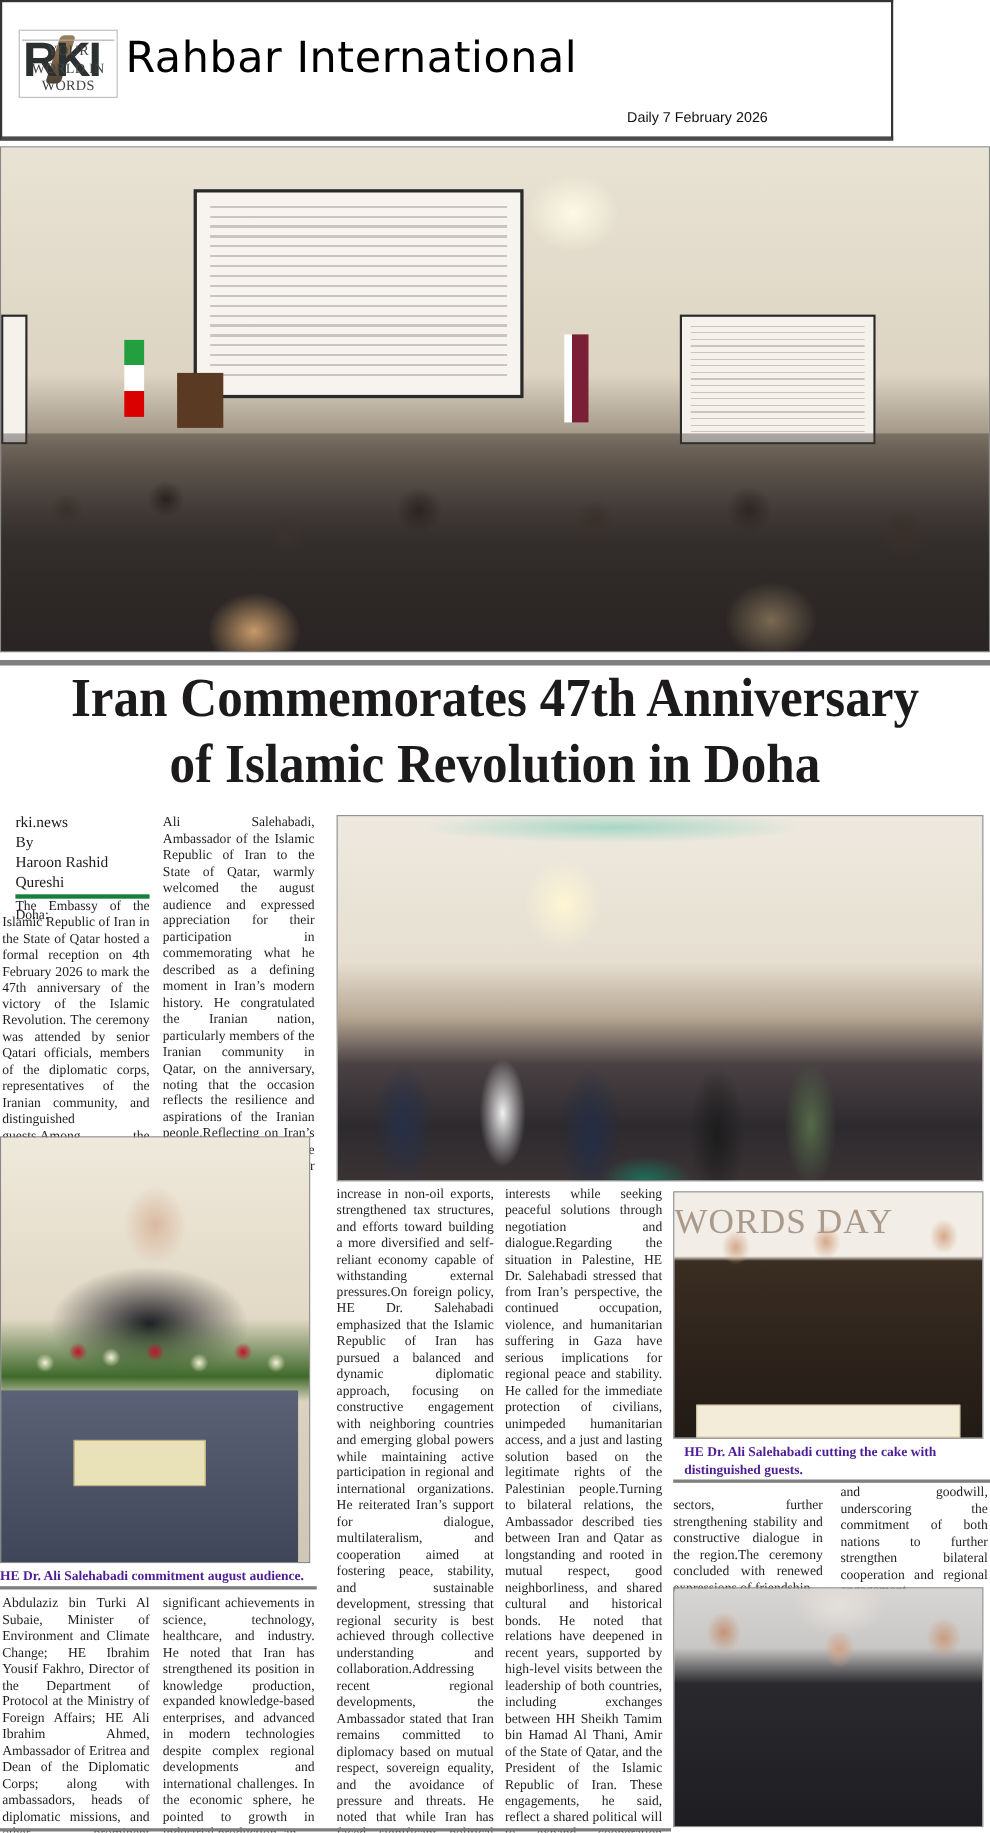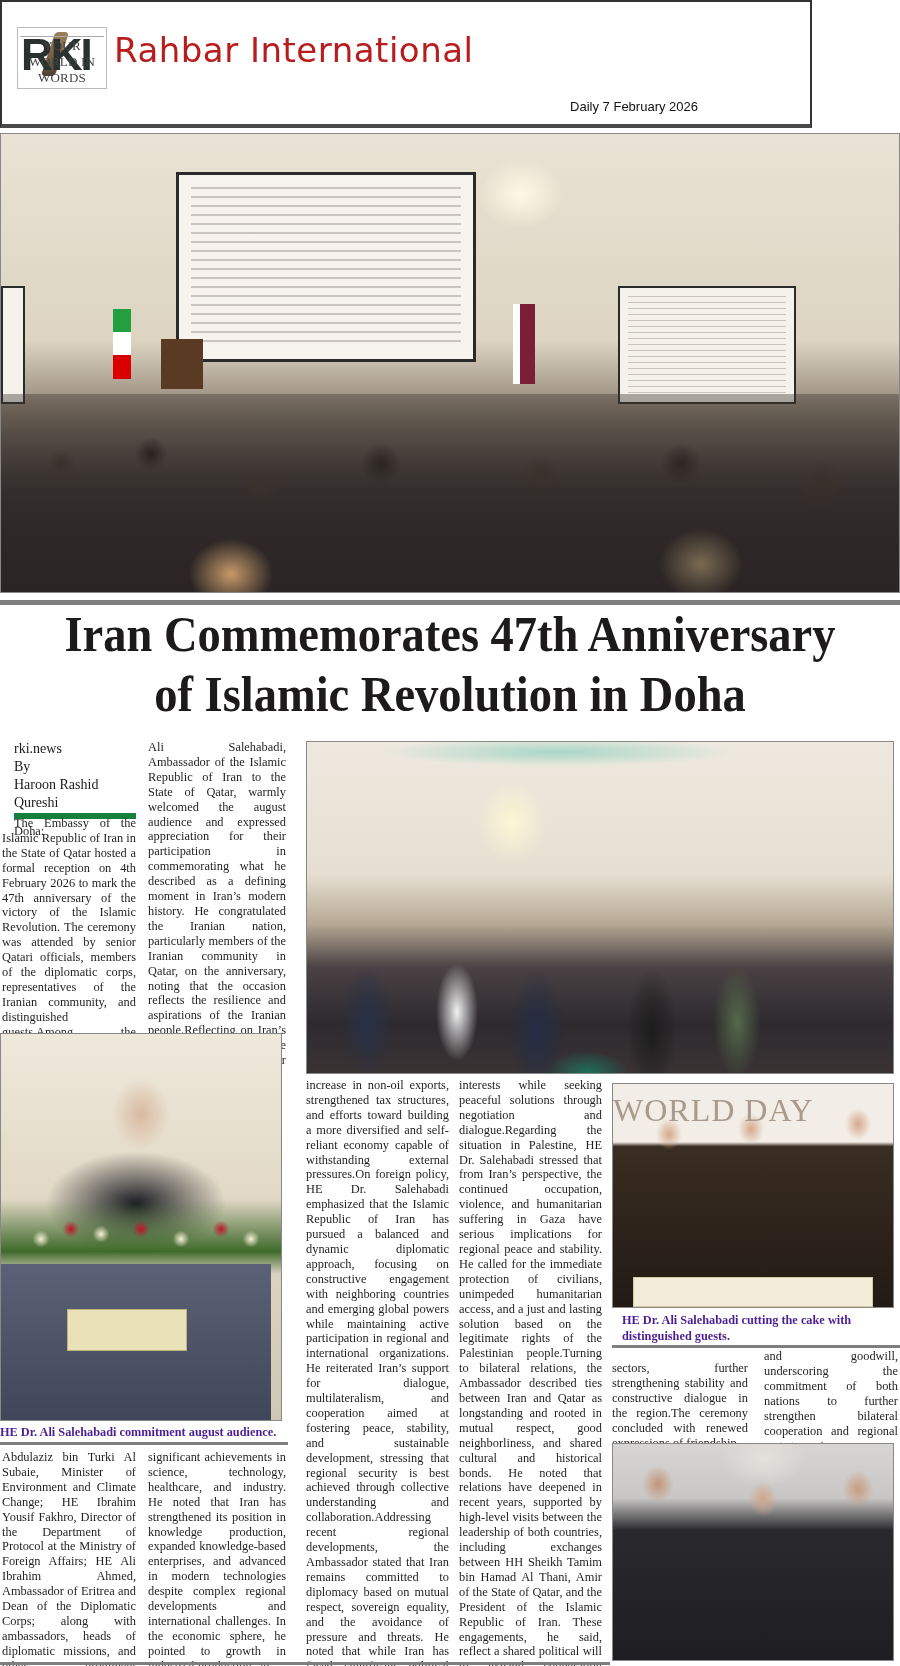--- a/index.html
+++ b/index.html
@@ -5,21 +5,21 @@
     * { box-sizing: border-box; margin: 0; padding: 0; }
     html, body { width: 900px; height: 1666px; background: #ffffff; overflow: hidden; }
     body { position: relative; font-family: "Liberation Serif", serif; color: #1a1a1a; }
 
     
     .masthead { position: absolute; left: 0; top: 0; width: 812px; height: 128px; border: 2px solid #333; border-bottom: 4px solid #4a4a4a; background: #fff; }
     .logo-box { position: absolute; left: 15px; top: 25px; width: 90px; height: 62px; border: 1px solid #bbb; background: #fff; }
     .logo-letters { position: absolute; left: 3px; top: 2px; font-family: "Liberation Sans", sans-serif; font-weight: bold; font-size: 44px; line-height: 50px; color: #2b3130; letter-spacing: -2px; }
     .logo-quill { position: absolute; left: 30px; top: 4px; width: 14px; height: 44px; background: linear-gradient(180deg,#8b6a3e,#5a4020 60%,#2a2010); transform: skewX(-18deg); border-radius: 4px; opacity: 0.85; }
     .logo-tag { position: absolute; left: 2px; bottom: 2px; width: 84px; text-align: center; font-size: 13px; letter-spacing: 0.2px; color: #444; border-top: 1px solid #aaa; padding-top: 1px; }
-    .brand-name { position: absolute; left: 112px; top: 28px; font-family: "DejaVu Sans", sans-serif; font-size: 34px; color: #b91c1c; letter-spacing: 0.5px; }
+    .brand-name { position: absolute; left: 112px; top: 28px; font-family: "DejaVu Sans", sans-serif; font-size: 39px; color: #000000; letter-spacing: 0.5px; }
     .issue-date { position: absolute; right: 112px; top: 97px; font-family: "Liberation Sans", sans-serif; font-size: 13px; color: #111; }
 
     
     .photo { position: absolute; overflow: hidden; border: 1px solid #888; }
     .hero { left: 0; top: 133px; width: 900px; height: 460px;
       background:
         radial-gradient(ellipse 60px 50px at 520px 60px, rgba(255,250,230,0.95), rgba(255,250,230,0) 70%),
         linear-gradient(180deg, #e9e3d5 0%, #ddd4c2 45%, #8a7e70 62%, #3d3a38 78%, #2a2726 100%);
     }
     .hero .screen-main { position: absolute; left: 175px; top: 38px; width: 300px; height: 190px; background: #f7f4ef; border: 3px solid #2a2a2a; }
@@ -46,21 +46,21 @@
     .hero .flag-ir { position: absolute; left: 112px; top: 175px; width: 18px; height: 70px; background: linear-gradient(180deg,#239f40 0 33%,#fff 33% 66%,#da0000 66%); }
     .hero .podium { position: absolute; left: 160px; top: 205px; width: 42px; height: 50px; background: #5a3a22; }
 
     .rule { position: absolute; left: 0; width: 900px; background: #7f7f7f; }
 
     .headline { position: absolute; left: 0; top: 604px; width: 900px; text-align: center;
       font-family: "Liberation Serif", serif; font-weight: bold; font-size: 50px; line-height: 60px; color: #1c1a1a; transform: scaleX(0.93); transform-origin: center top; }
 
     .col { position: absolute; font-size: 12.4px; line-height: 14.9px; text-align: justify; color: #1f1f1f; }
     .byline { position: absolute; left: 14px; top: 740px; width: 122px; font-size: 14px; line-height: 18px; }
-    .byline .author { border-bottom: 6px solid #15803d; padding-bottom: 1px; display: block; font-family: Liberation Serif, serif; }
+    .byline .author { border-bottom: 4px solid #15803d; padding-bottom: 1px; display: block; font-family: Liberation Serif, serif; }
 
     .photo-hall { left: 306px; top: 741px; width: 588px; height: 333px;
       background:
         radial-gradient(ellipse 50px 60px at 205px 80px, rgba(255,246,210,0.95), transparent 70%),
         radial-gradient(ellipse 220px 18px at 250px 10px, rgba(110,200,180,0.55), transparent 80%),
         linear-gradient(180deg, #eee9df 0%, #e6dfd1 40%, #b7a894 55%, #4a4244 68%, #2d2a2e 85%, #3a3334 100%); }
     .photo-hall .people { position: absolute; left: 0; top: 180px; width: 588px; height: 153px;
       background:
         radial-gradient(ellipse 40px 80px at 60px 100px, #273048, transparent 70%),
         radial-gradient(ellipse 30px 70px at 150px 90px, #f2f2f2, transparent 70%),
@@ -168,21 +168,21 @@
 <div class="col" style="left:2px;top:1450px;width:134px;">Abdulaziz bin Turki Al Subaie, Minister of Environment and Climate Change; HE Ibrahim Yousif Fakhro, Director of the Department of Protocol at the Ministry of Foreign Affairs; HE Ali Ibrahim Ahmed, Ambassador of Eritrea and Dean of the Diplomatic Corps; along with ambassadors, heads of diplomatic missions, and other prominent attendees.In his keynote address, HE Dr.</div>
 <div class="col" style="left:148px;top:1450px;width:138px;">significant achievements in science, technology, healthcare, and industry. He noted that Iran has strengthened its position in knowledge production, expanded knowledge-based enterprises, and advanced in modern technologies despite complex regional developments and international challenges. In the economic sphere, he pointed to growth in industrial production, an</div>
 
 <div class="col" style="left:306px;top:1078px;width:143px;">increase in non-oil exports, strengthened tax structures, and efforts toward building a more diversified and self-reliant economy capable of withstanding external pressures.On foreign policy, HE Dr. Salehabadi emphasized that the Islamic Republic of Iran has pursued a balanced and dynamic diplomatic approach, focusing on constructive engagement with neighboring countries and emerging global powers while maintaining active participation in regional and international organizations. He reiterated Iran’s support for dialogue, multilateralism, and cooperation aimed at fostering peace, stability, and sustainable development, stressing that regional security is best achieved through collective understanding and collaboration.Addressing recent regional developments, the Ambassador stated that Iran remains committed to diplomacy based on mutual respect, sovereign equality, and the avoidance of pressure and threats. He noted that while Iran has faced significant political and security challenges, it continues to defend its sovereignty and national</div>
 
 <div class="col" style="left:459px;top:1078px;width:143px;">interests while seeking peaceful solutions through negotiation and dialogue.Regarding the situation in Palestine, HE Dr. Salehabadi stressed that from Iran’s perspective, the continued occupation, violence, and humanitarian suffering in Gaza have serious implications for regional peace and stability. He called for the immediate protection of civilians, unimpeded humanitarian access, and a just and lasting solution based on the legitimate rights of the Palestinian people.Turning to bilateral relations, the Ambassador described ties between Iran and Qatar as longstanding and rooted in mutual respect, good neighborliness, and shared cultural and historical bonds. He noted that relations have deepened in recent years, supported by high-level visits between the leadership of both countries, including exchanges between HH Sheikh Tamim bin Hamad Al Thani, Amir of the State of Qatar, and the President of the Islamic Republic of Iran. These engagements, he said, reflect a shared political will to expand cooperation across economic, energy, trade, and regional coordination</div>
 
 <div class="rule" style="top:1662px;left:0;width:610px;height:3px;"></div>
 
 <div class="photo photo-cake">
-  <div class="banner">WORLD DAY</div>
+  <div class="banner">WORDS DAY</div>
   <div class="cake"></div>
 </div>
 <div class="caption" style="left:622px;top:1312px;width:270px;">HE Dr. Ali Salehabadi cutting the cake with distinguished guests.</div>
 <div class="rule" style="top:1345px;left:612px;width:288px;height:3px;"></div>
 
 <div class="col" style="left:612px;top:1349px;width:136px;margin-top:12px;">sectors, further strengthening stability and constructive dialogue in the region.The ceremony concluded with renewed expressions of friendship</div>
 <div class="col" style="left:764px;top:1349px;width:134px;">
   <span>and goodwill, underscoring the commitment of both nations to further strengthen bilateral cooperation and regional engagement.</span>
   <span class="stars">☆☆☆</span>
 </div>

